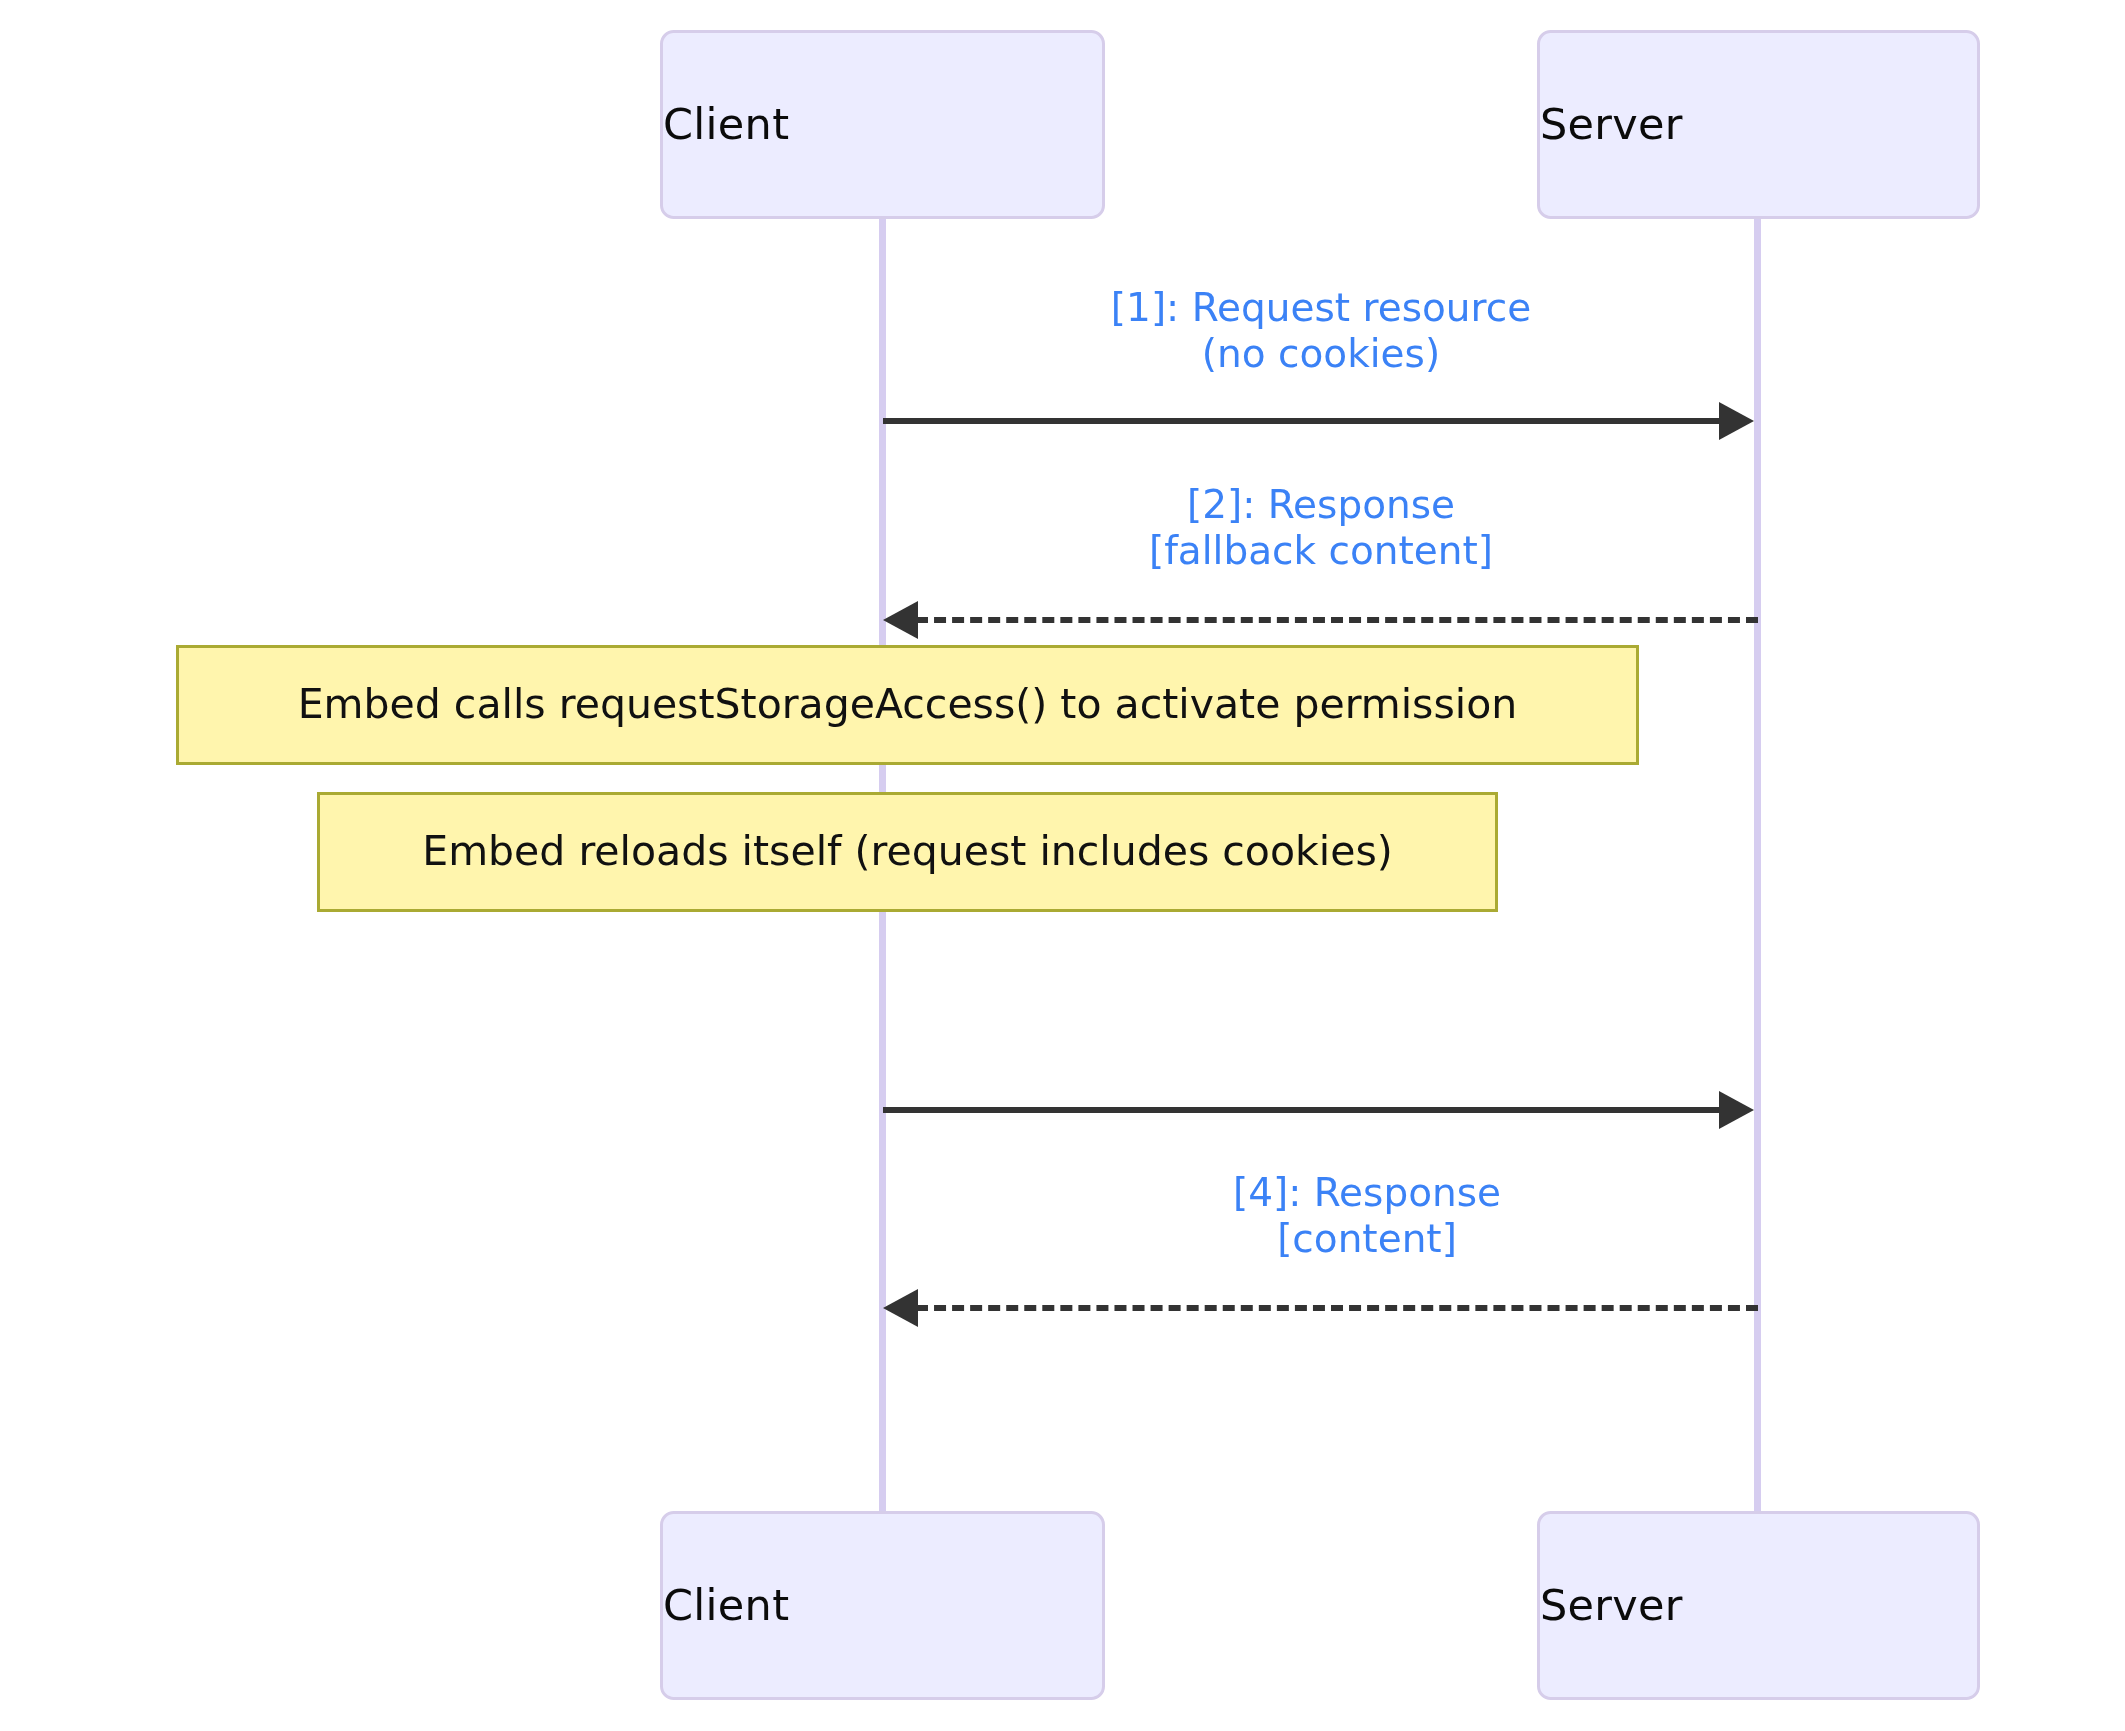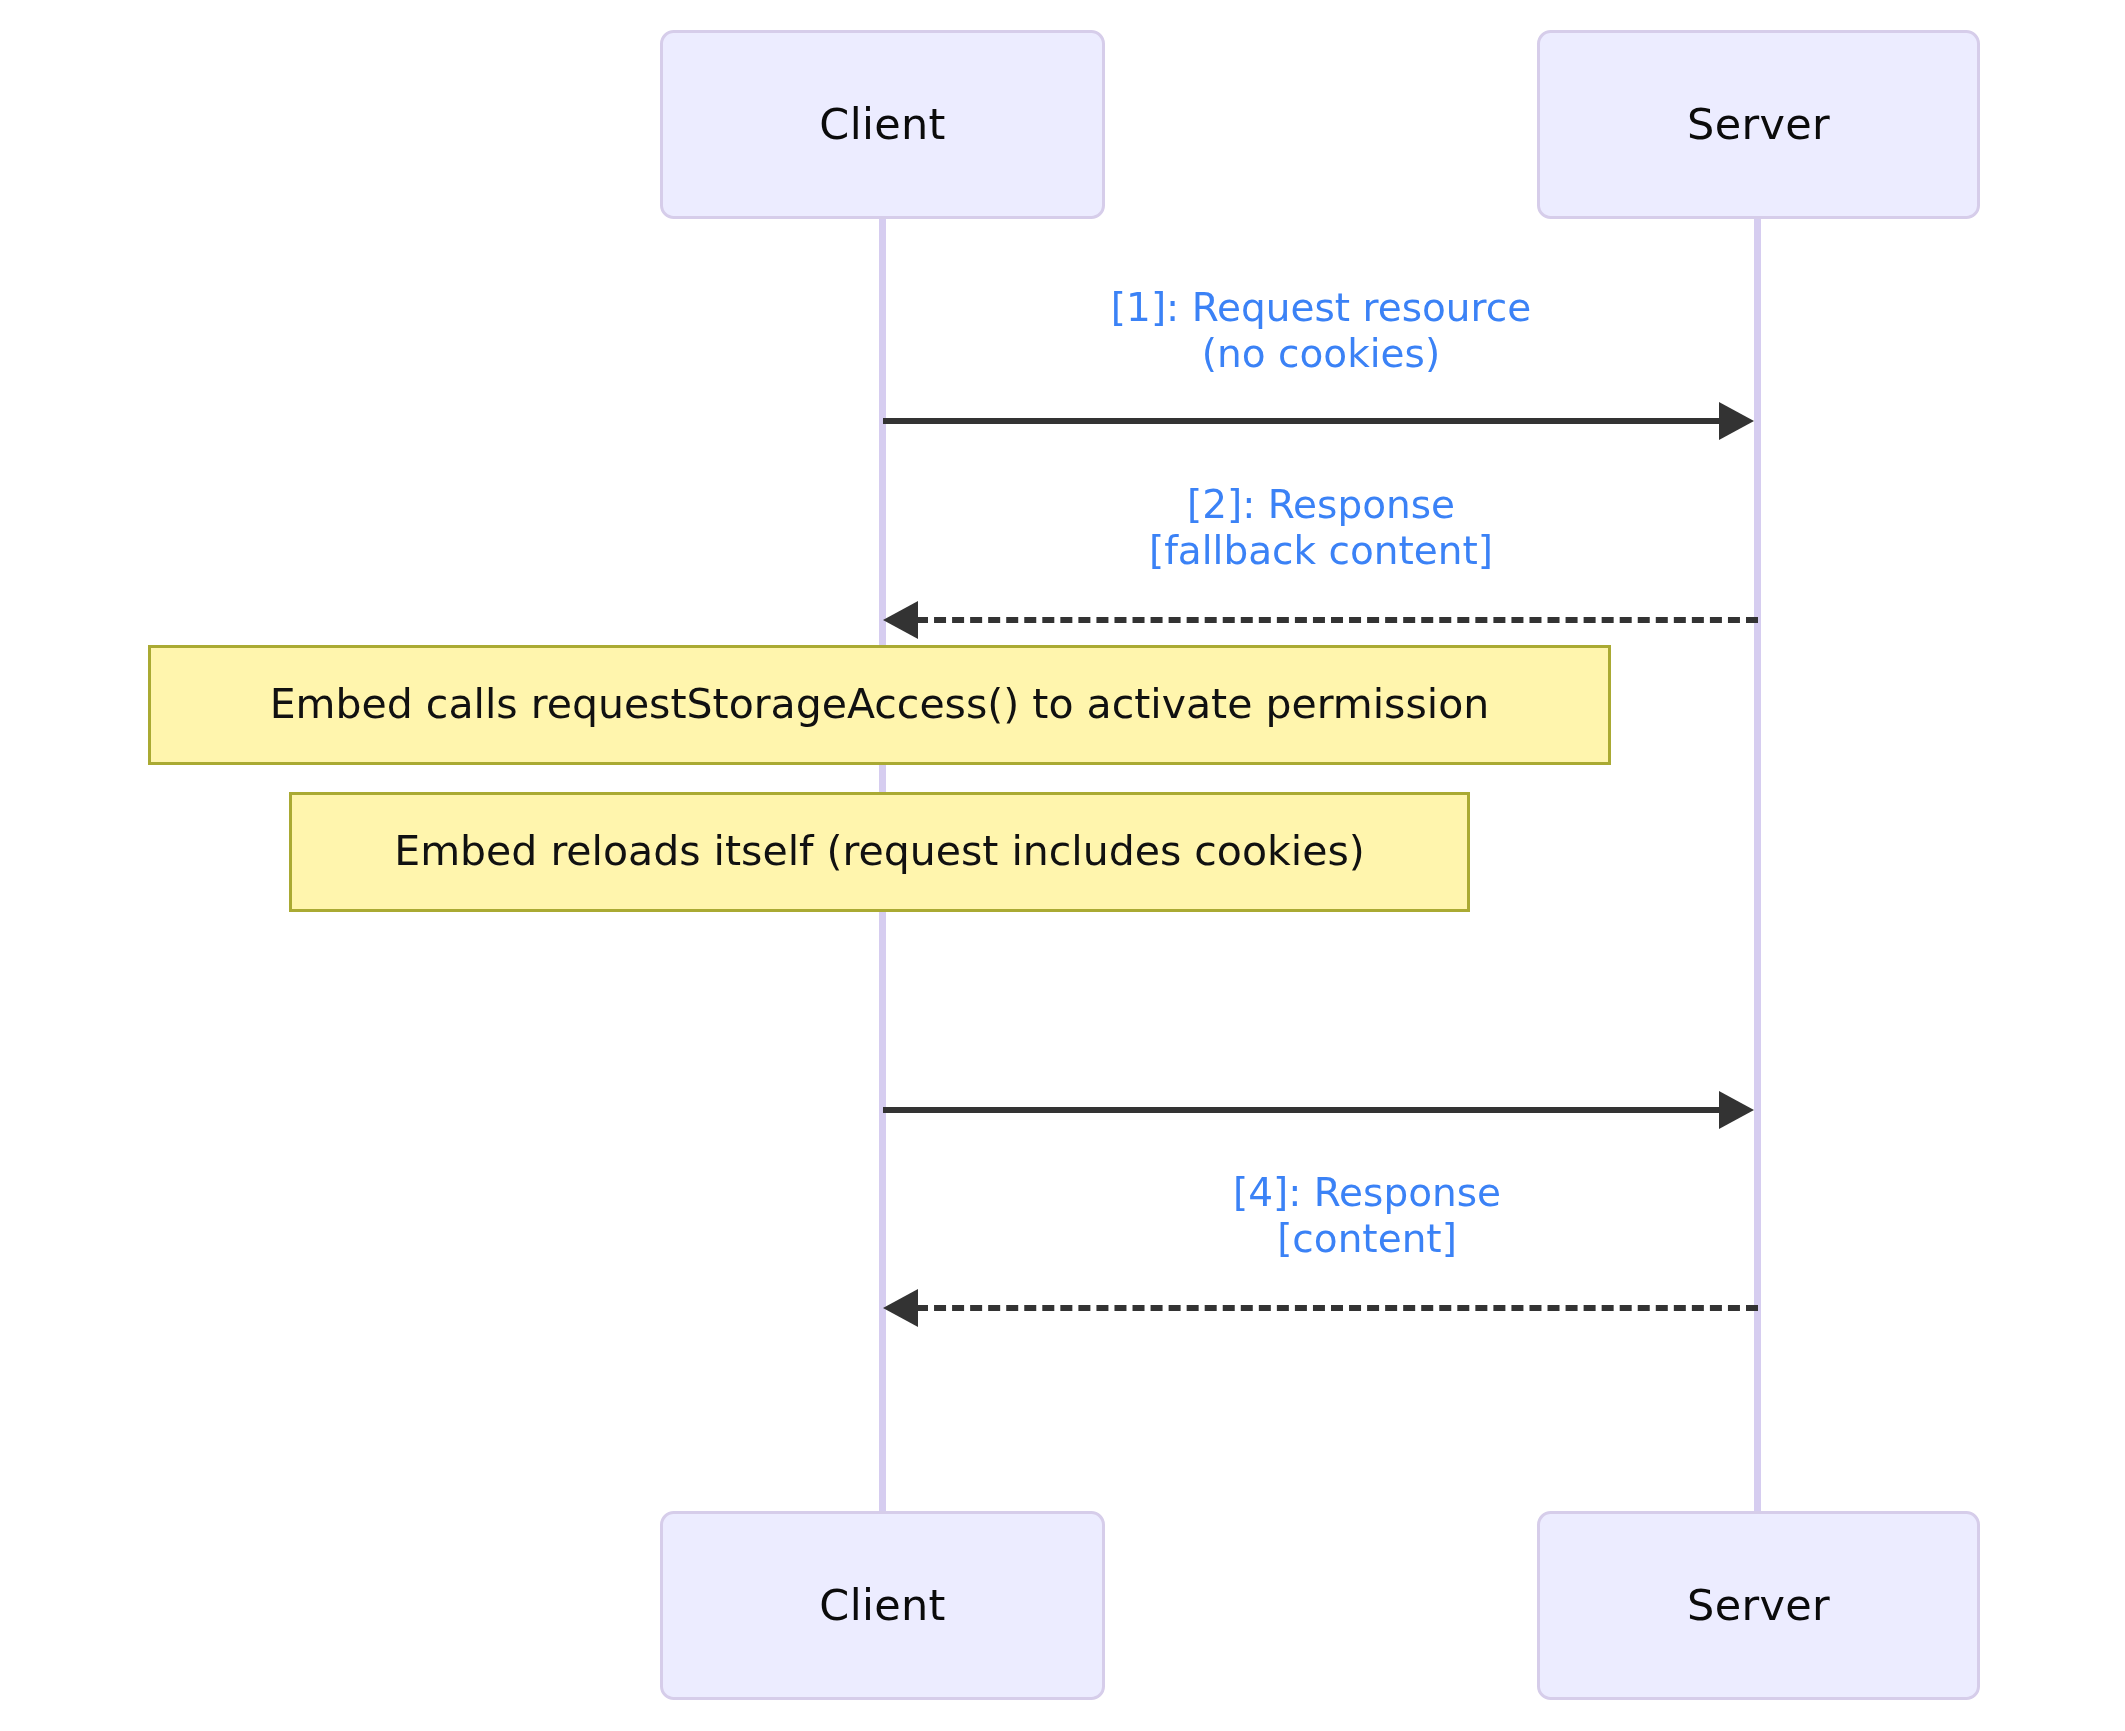--- a/index.html
+++ b/index.html
@@ -21,21 +21,20 @@
 
   
   .actor-box {
     position: absolute;
     box-sizing: border-box;
     background: #ECECFF;
     border: 3px solid #D6CDEA;
     border-radius: 13.8px;
     display: flex;
     align-items: center;
-    justify-content: center;
     z-index: 5;
   }
   .actor-label {
     font-family: "DejaVu Sans", sans-serif;
     font-size: 43px;
     color: #0b0b0b;
     letter-spacing: 0.3px;
     line-height: 1;
   }
 
@@ -87,20 +86,21 @@
   
   .note-box {
     position: absolute;
     box-sizing: border-box;
     background: #FFF5AD;
     border: 3.9px solid #AAAA33;
     display: flex;
     align-items: center;
     justify-content: center;
     z-index: 6;
+    margin-left: 28px;
   }
   .note-label {
     font-family: "DejaVu Sans", sans-serif;
     font-size: 41px;
     color: #111111;
     text-align: center;
     line-height: 1.2;
     padding: 0 17.7px;
   }
 </style>

